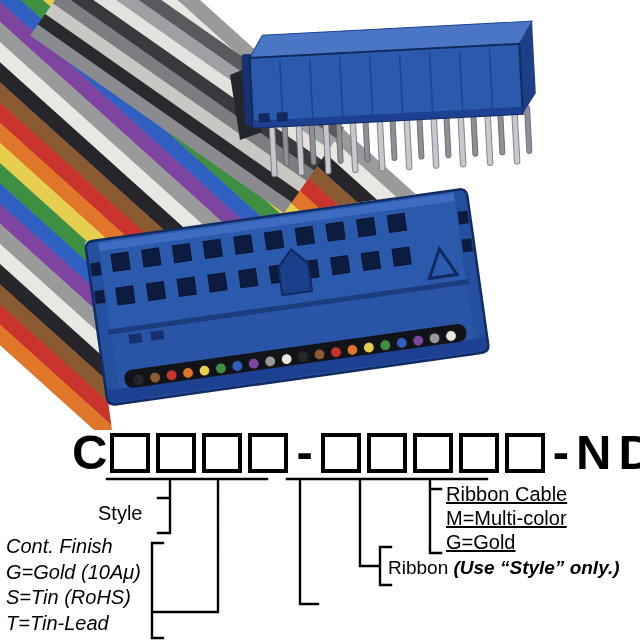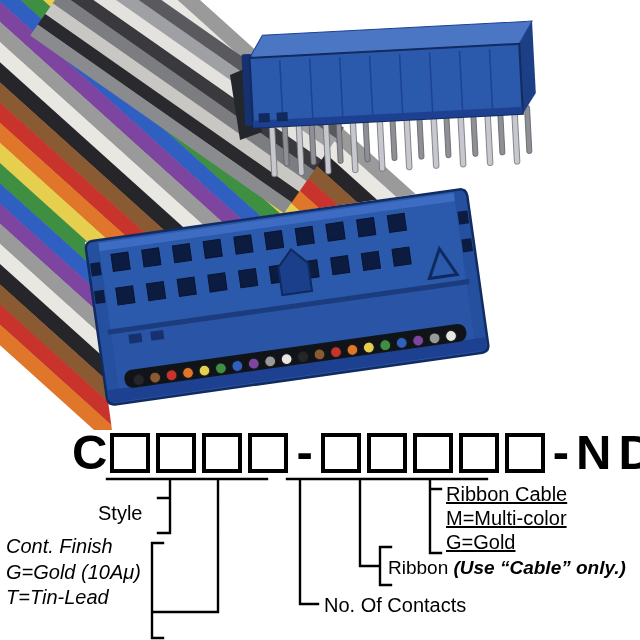--- a/index.html
+++ b/index.html
@@ -207,28 +207,28 @@
              M300,479 V604 M300,604 H318
              M360,479 V566 M360,566 H380 M380,547 V585 M380,547 H391 M380,585 H391
              M430,479 V553 M430,489 H441 M430,553 H441" fill="none" stroke="#000" stroke-width="2.4" stroke-linecap="square"></path>
   </svg>
 
   <div class="lbl" id="style-label">Style</div>
 
   <div class="lbl" id="finish-block">
     <div>Cont. Finish</div>
     <div>G=Gold (10Aμ)</div>
+    <div>S=Tin (RoHS)</div>
     <div>T=Tin-Lead</div>
   </div>
 
-  <div class="lbl" id="contacts-label">No. Of Contacts</div>
 
   <div class="lbl" id="length-label">
     <span>Ribbon</span>
-    <span class="note">(Use “Cable” only.)</span>
+    <span class="note">(Use “Style” only.)</span>
   </div>
 
   <div class="lbl" id="ribbon-block">
     <div>Ribbon Cable</div>
     <div>M=Multi-color</div>
     <div>G=Gold</div>
   </div>
 
 </div>
 

